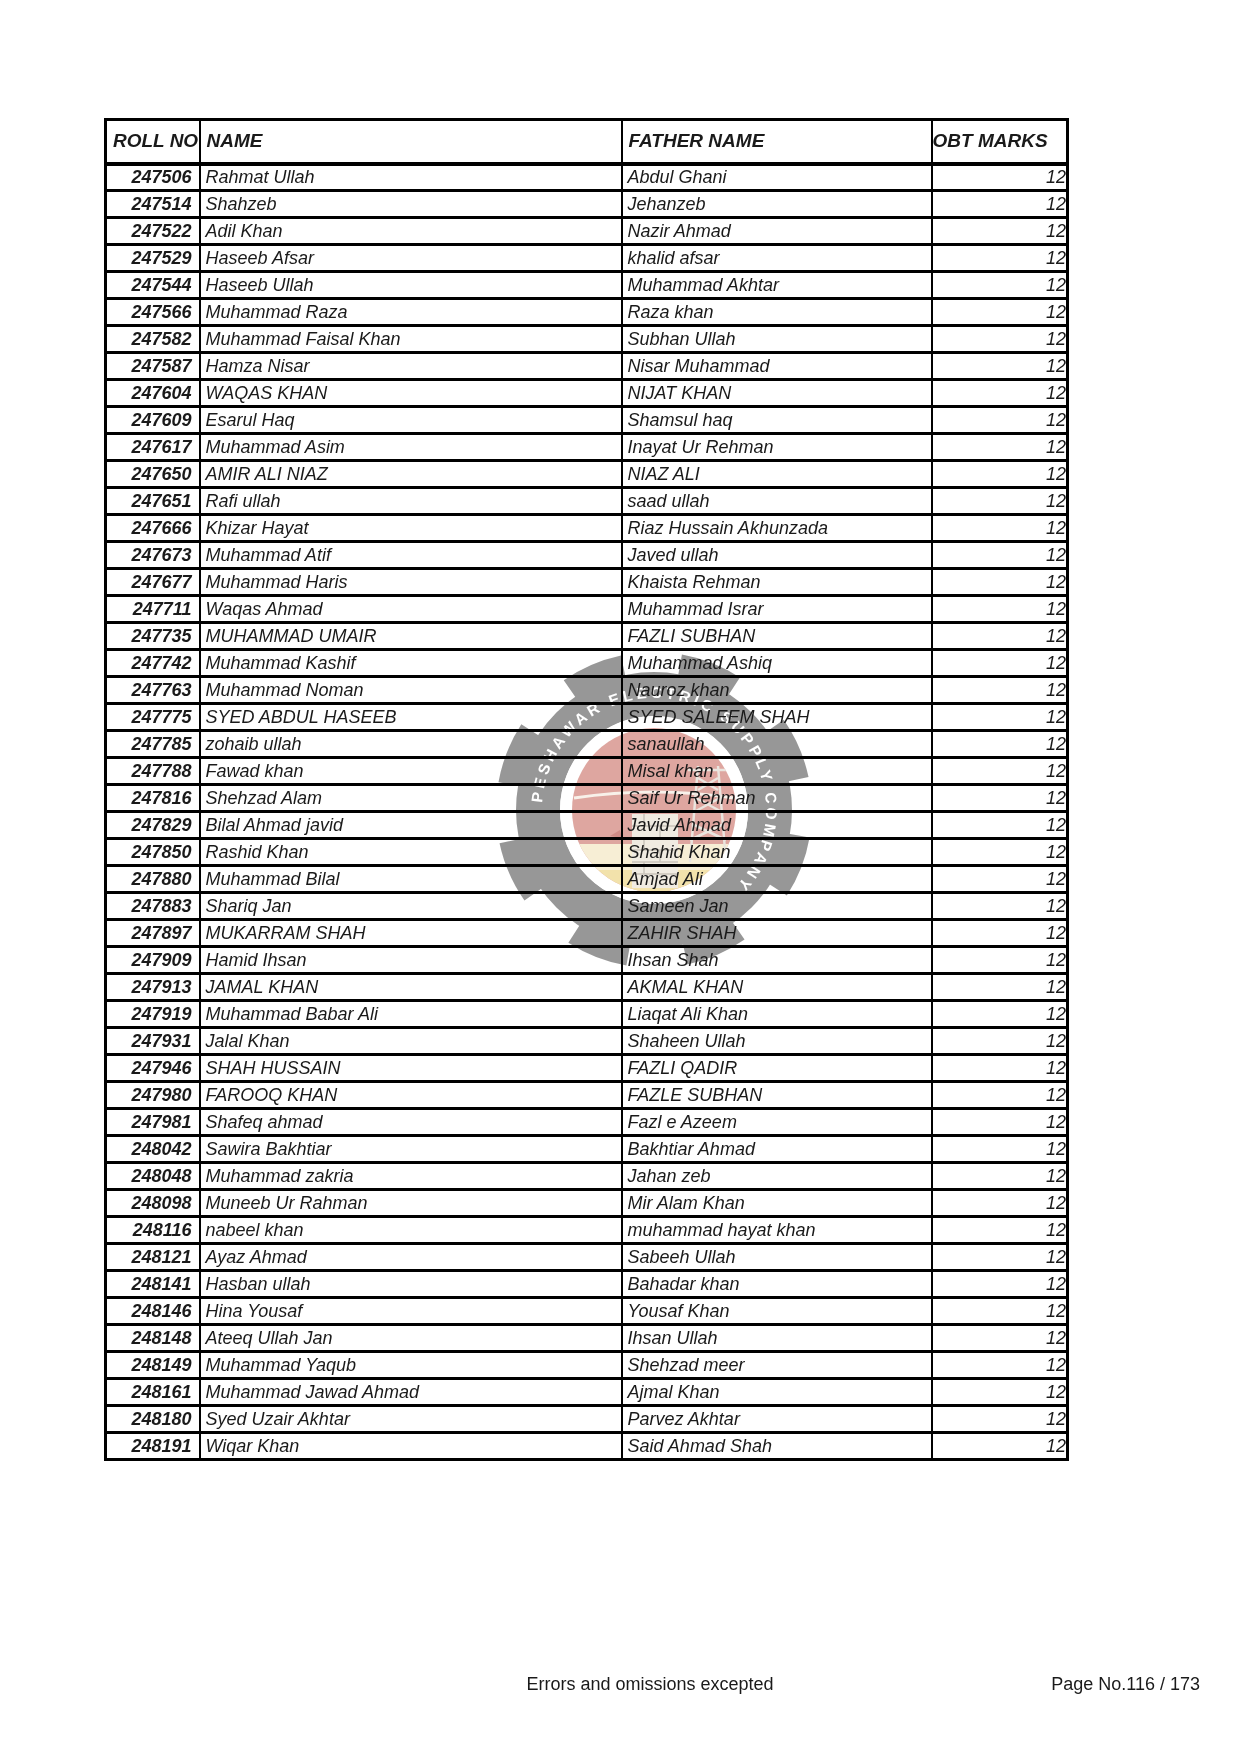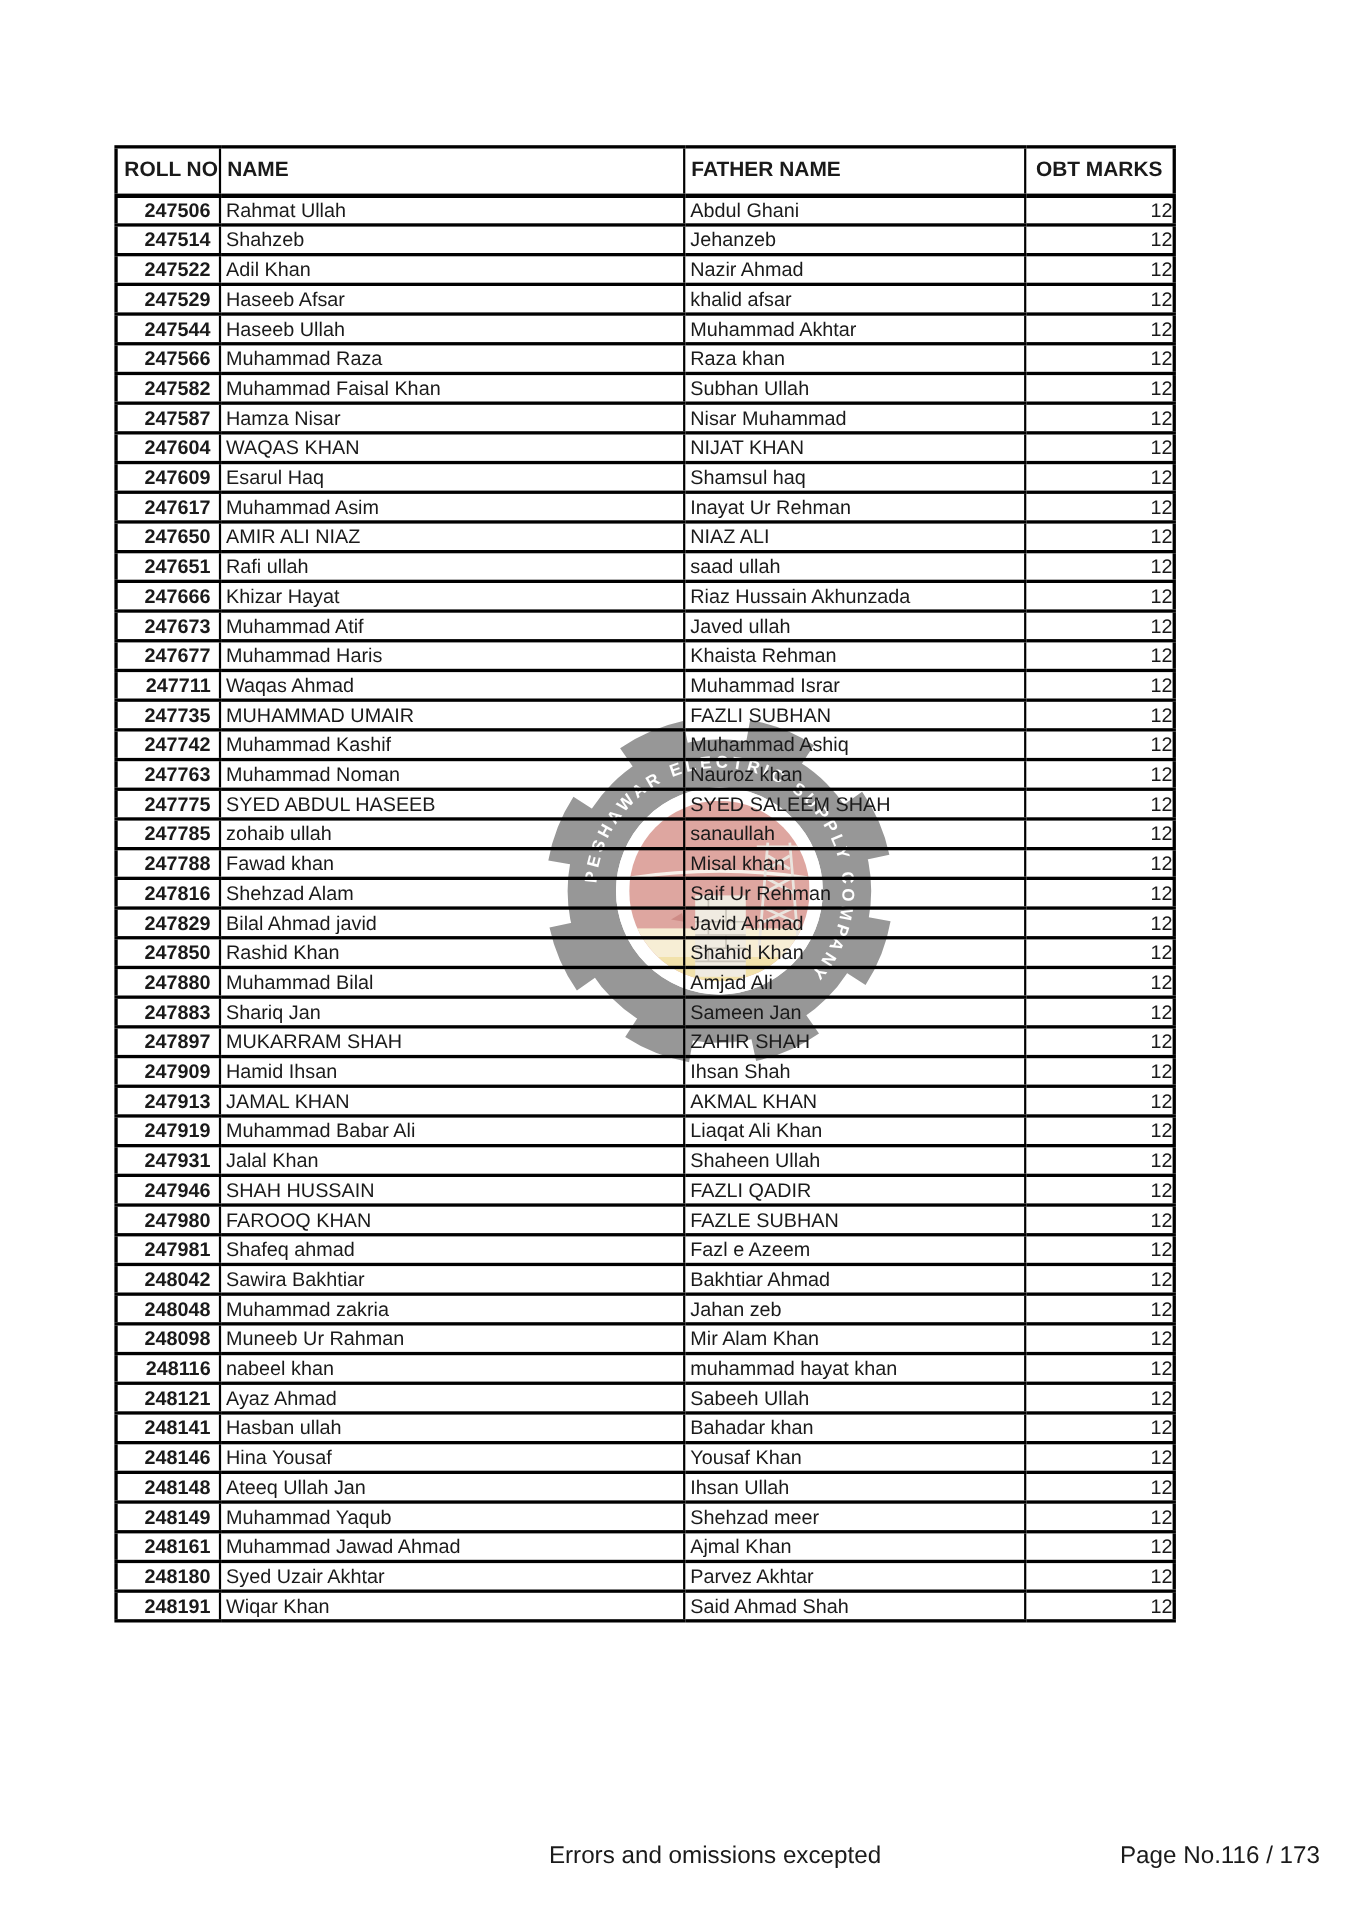--- a/index.html
+++ b/index.html
@@ -13,22 +13,23 @@
   }
   .watermark {
     position: absolute;
     left: 492px; top: 648px;
     width: 324px; height: 324px;
     opacity: 0.52;
     z-index: 1;
   }
   .sheet-table-wrap {
     position: absolute;
-    left: 104px; top: 132px;
+    left: 104px; top: 118px;
     z-index: 2;
+    font-style: italic;
   }
   table.results {
     border-collapse: collapse;
     table-layout: fixed;
     width: 962px;
     background: transparent;
     border: 3px solid #000;
   }
   table.results col.c-roll   { width: 94px; }
   table.results col.c-name   { width: 422px; }
@@ -44,21 +45,21 @@
   }
   table.results thead th {
     height: 44px;
     font-size: 19px;
     font-weight: bold;
     text-align: left;
     padding: 0 0 0 6px;
     vertical-align: middle;
     border-bottom-width: 4px;
   }
-  table.results thead th.marks-h { text-align: center; padding: 0; }
+  table.results thead th.marks-h { text-align: left; padding: 0; }
   table.results tbody td {
     height: 27px;
     font-size: 18px;
     line-height: 22px;
     vertical-align: middle;
   }
   td.roll {
     font-weight: bold;
     text-align: right;
     padding-right: 7px;
@@ -66,21 +67,21 @@
   }
   td.name, td.father {
     text-align: left;
     padding-left: 5px;
   }
   td.marks { text-align: right; }
   .footer {
     position: absolute;
     top: 1674px; left: 0;
     width: 1240px; height: 24px;
-    font-size: 22px;
+    font-size: 18px;
     z-index: 2;
   }
   .footer .disclaimer {
     position: absolute;
     left: 400px; width: 500px;
     text-align: center;
   }
   .footer .pageno {
     position: absolute;
     right: 40px;

